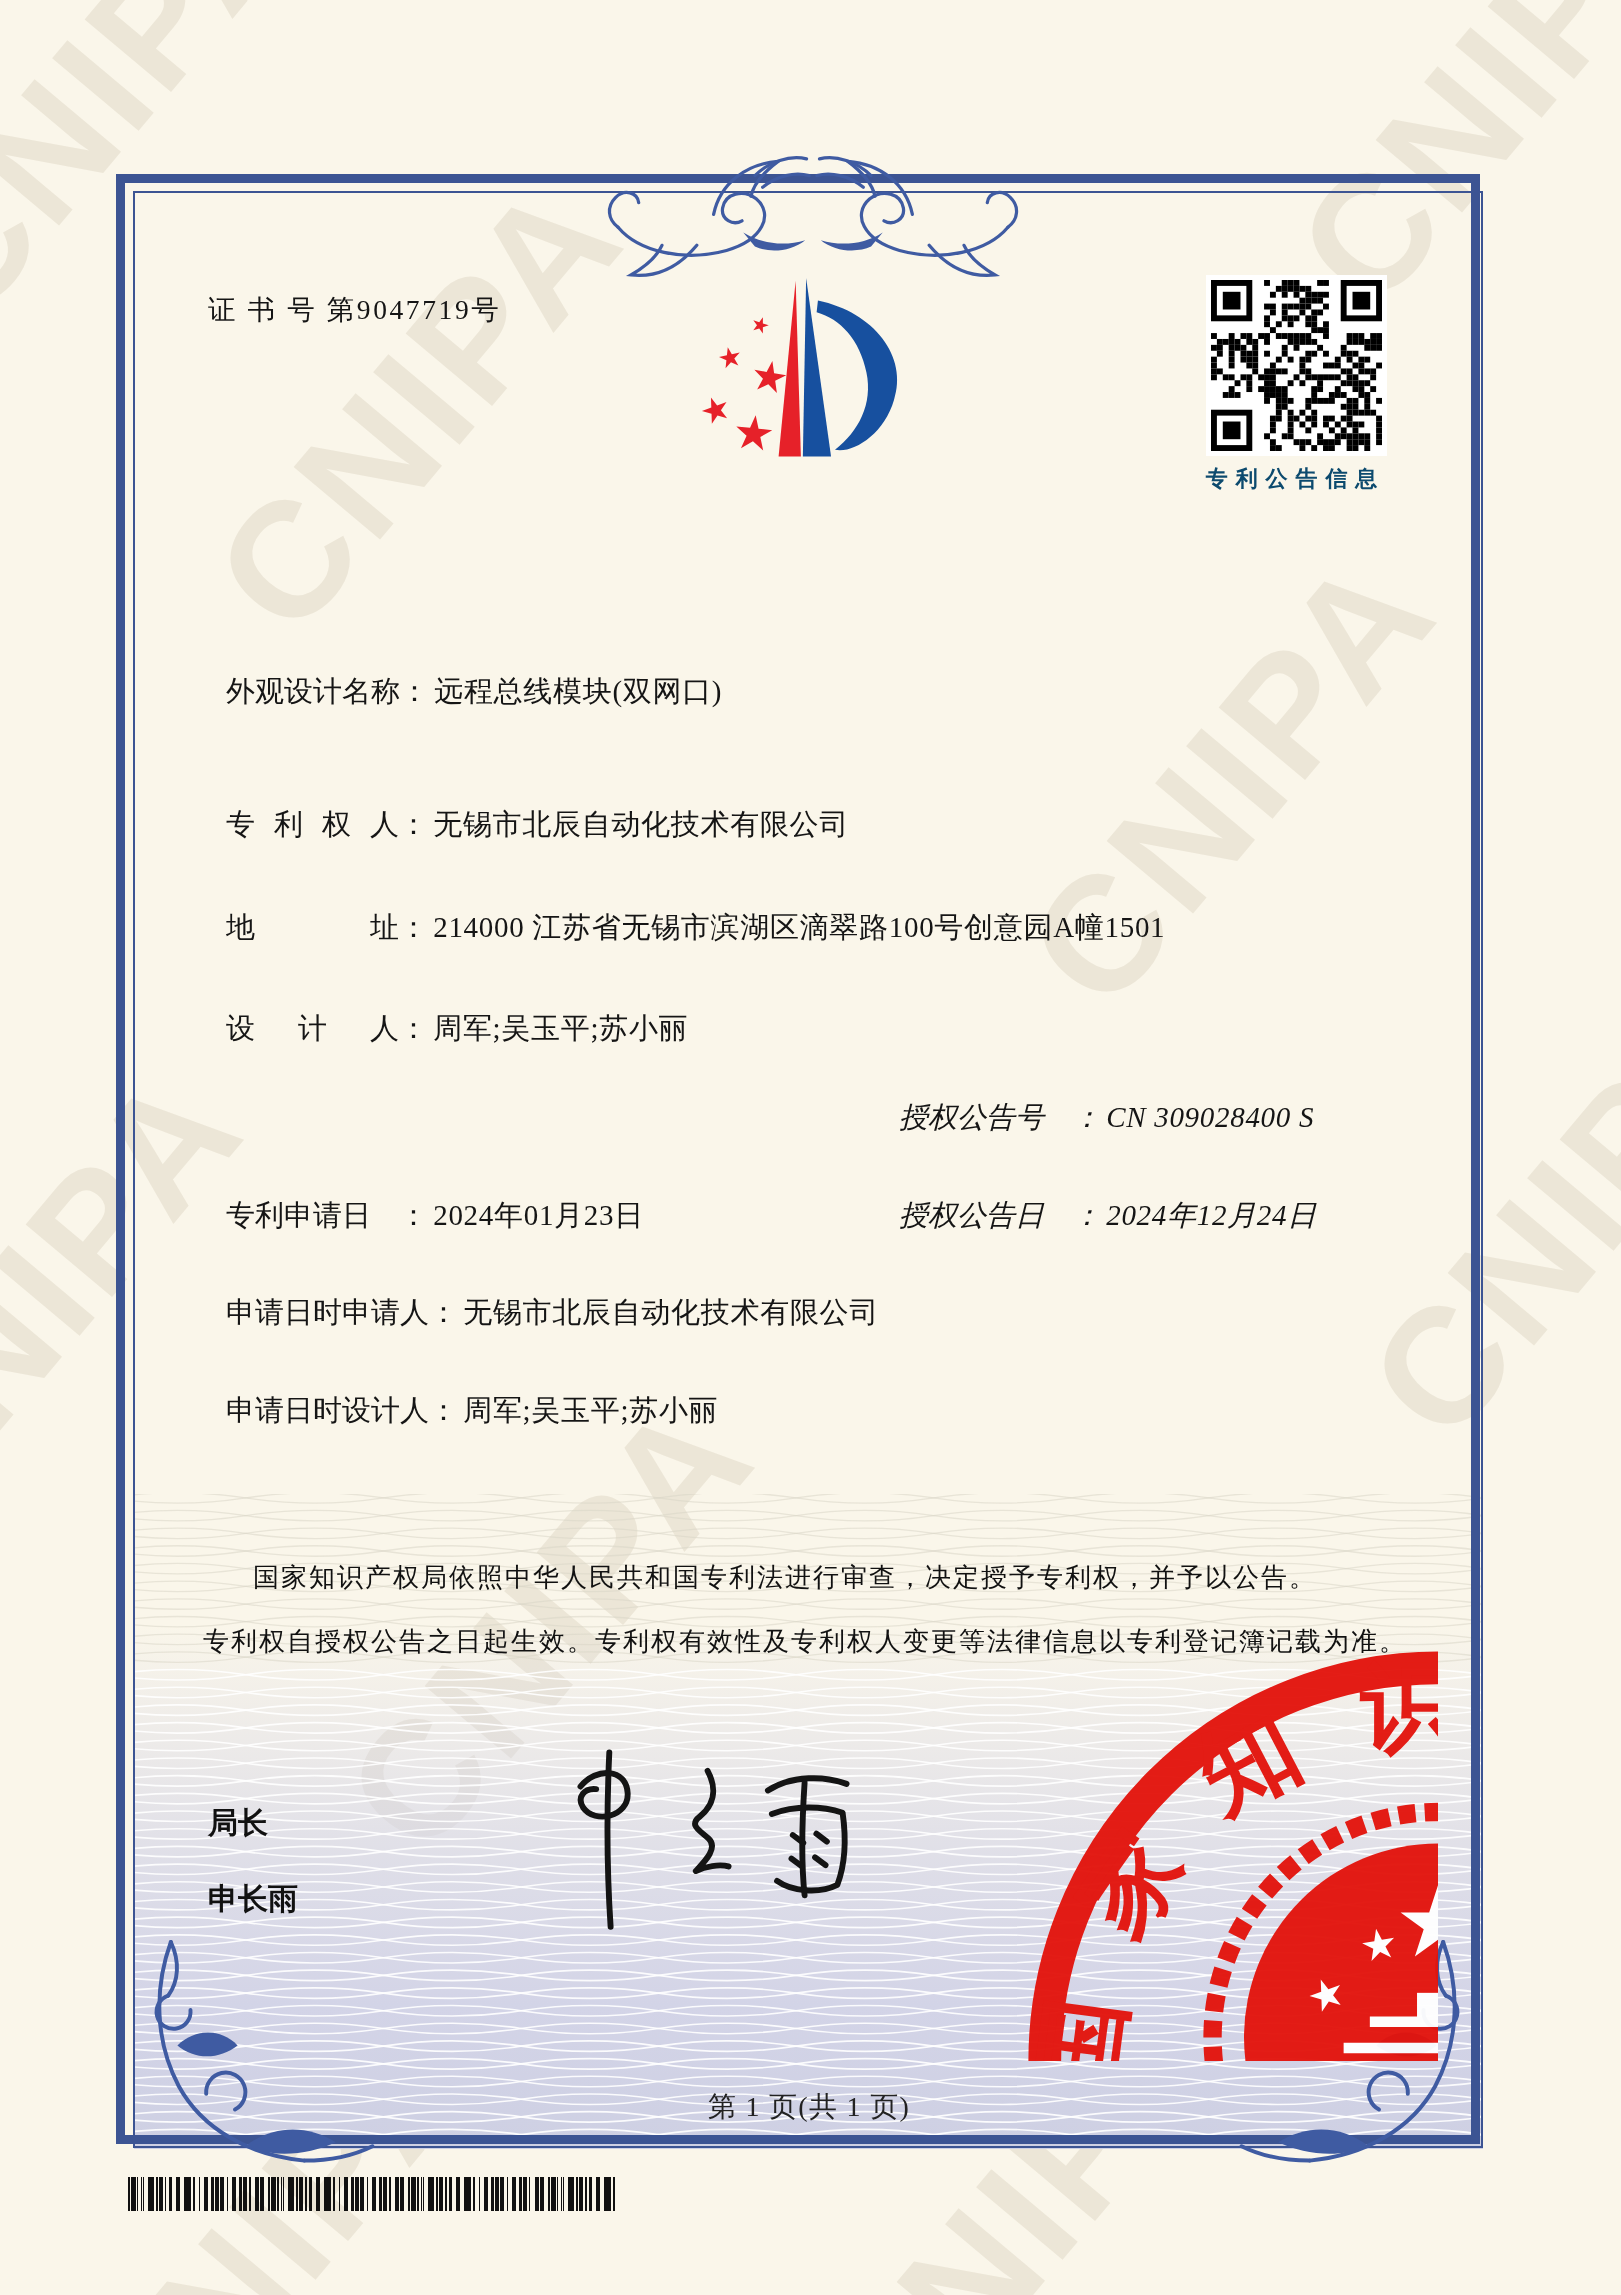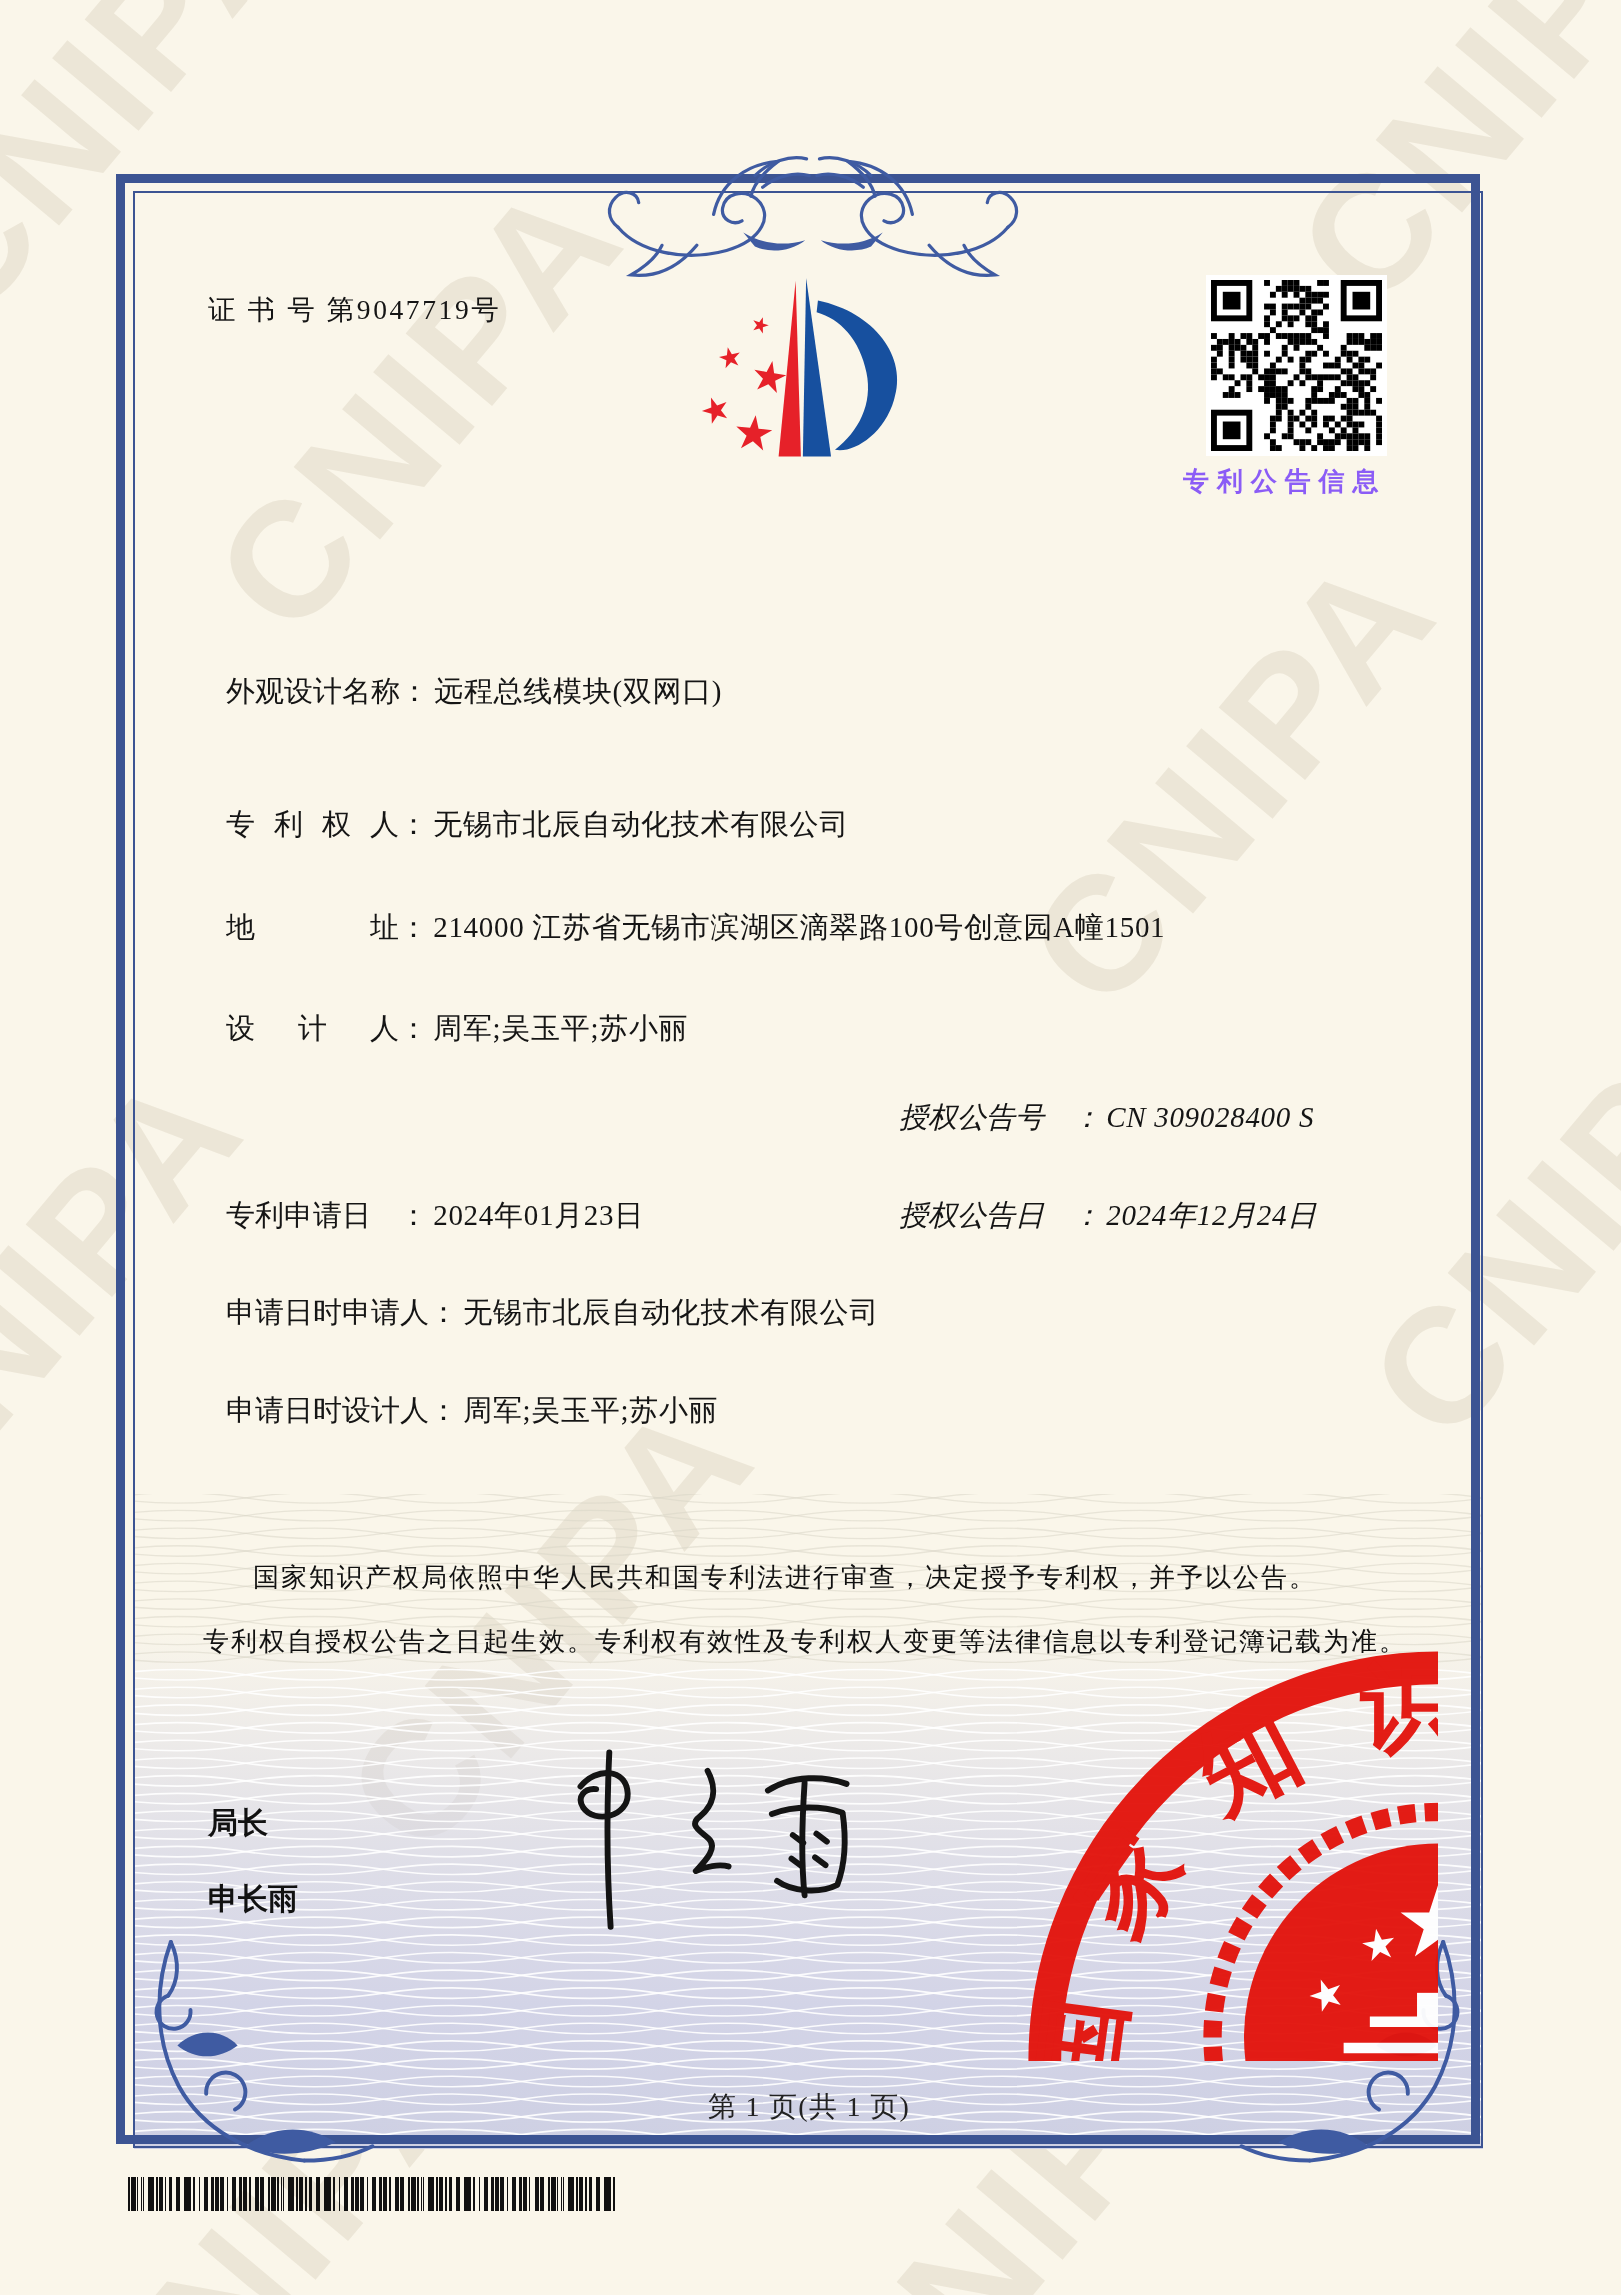--- a/index.html
+++ b/index.html
@@ -38,22 +38,22 @@
     position:absolute;z-index:2;left:133px;top:191px;width:1350px;height:1957px;
     border:2.6px solid #3c5493;box-sizing:border-box;
   }
   .ornament{position:absolute;z-index:3;}
   
   .cert-no{position:absolute;z-index:4;left:208px;top:292px;font-size:27.5px;letter-spacing:2.6px;}
   .logo{position:absolute;z-index:4;left:696px;top:274px;}
   .qr-box{position:absolute;z-index:4;left:1206px;top:275px;width:181px;height:181px;background:#fff;}
   .qr-box svg{margin:4.6px;}
   .qr-caption{
-    position:absolute;z-index:4;left:1183px;top:464px;width:225px;text-align:left;
-    font-size:26px;letter-spacing:7.9px;color:#8b5cf6;font-weight:600;
+    position:absolute;z-index:4;left:1183px;top:464px;width:225px;text-align:center;
+    font-size:22px;letter-spacing:7.9px;color:#0c4a6e;font-weight:600;
   }
   .title{
     position:absolute;z-index:4;left:134px;top:493px;width:1350px;text-align:center;
     font-size:68px;font-weight:700;letter-spacing:19.7px;color:#0d0d0d;
   }
   
   .field{position:absolute;z-index:4;left:226px;font-size:29px;white-space:nowrap;}
   .field.rcol{left:899px;font-style:italic;}
   .flabel{display:inline-block;min-width:173px;vertical-align:bottom;}
   .flabel.just{width:173px;text-align:justify;text-align-last:justify;font-family:Liberation Mono, monospace;}

